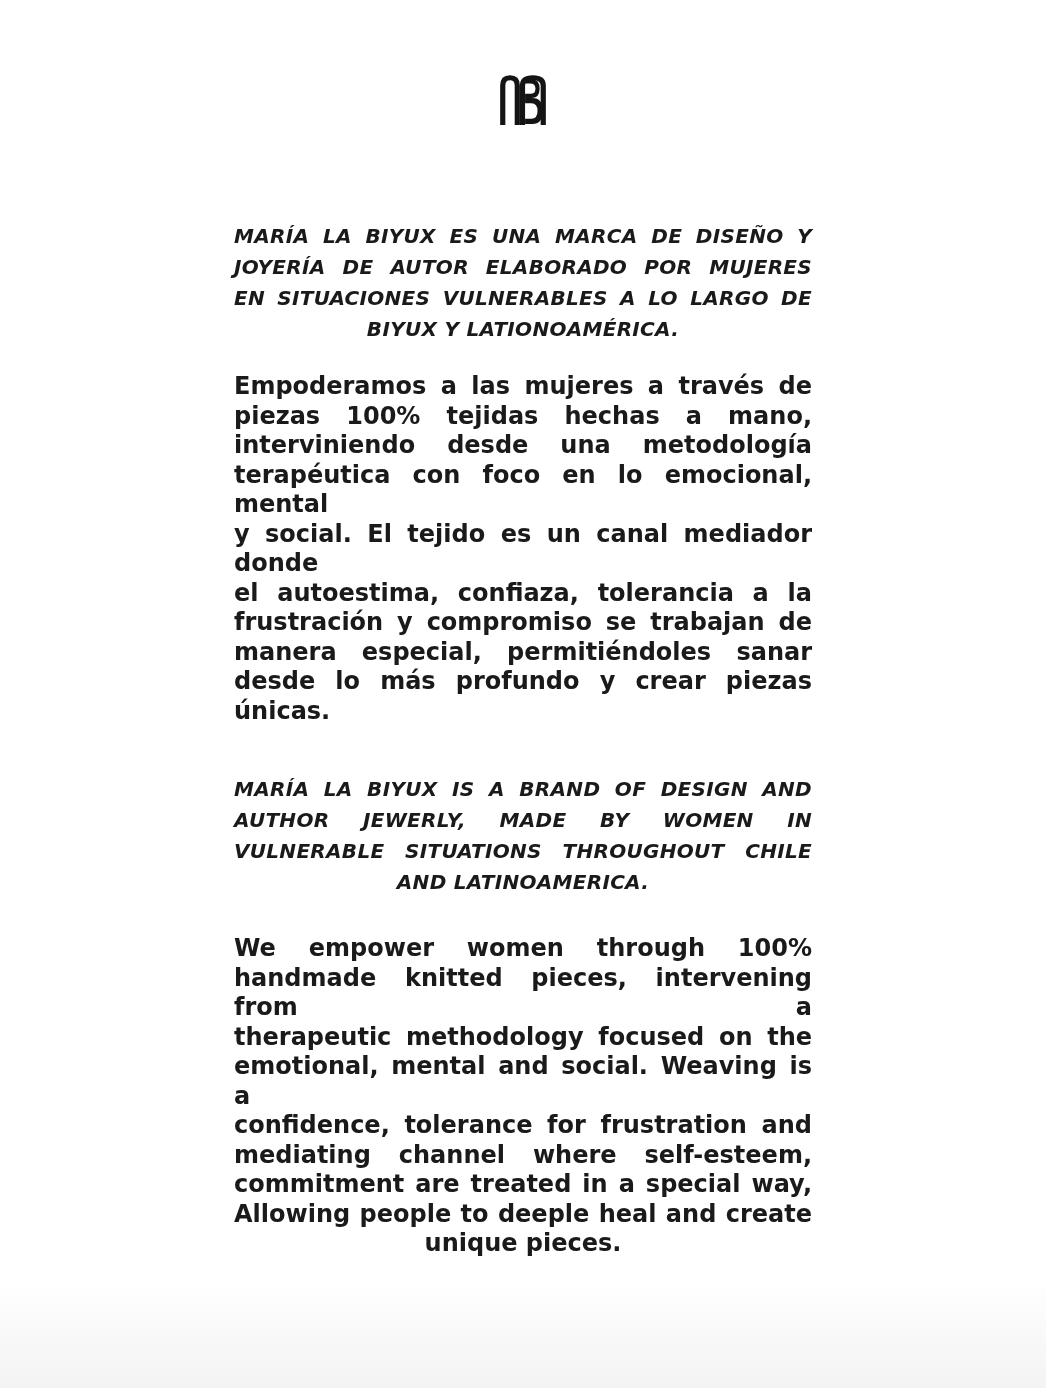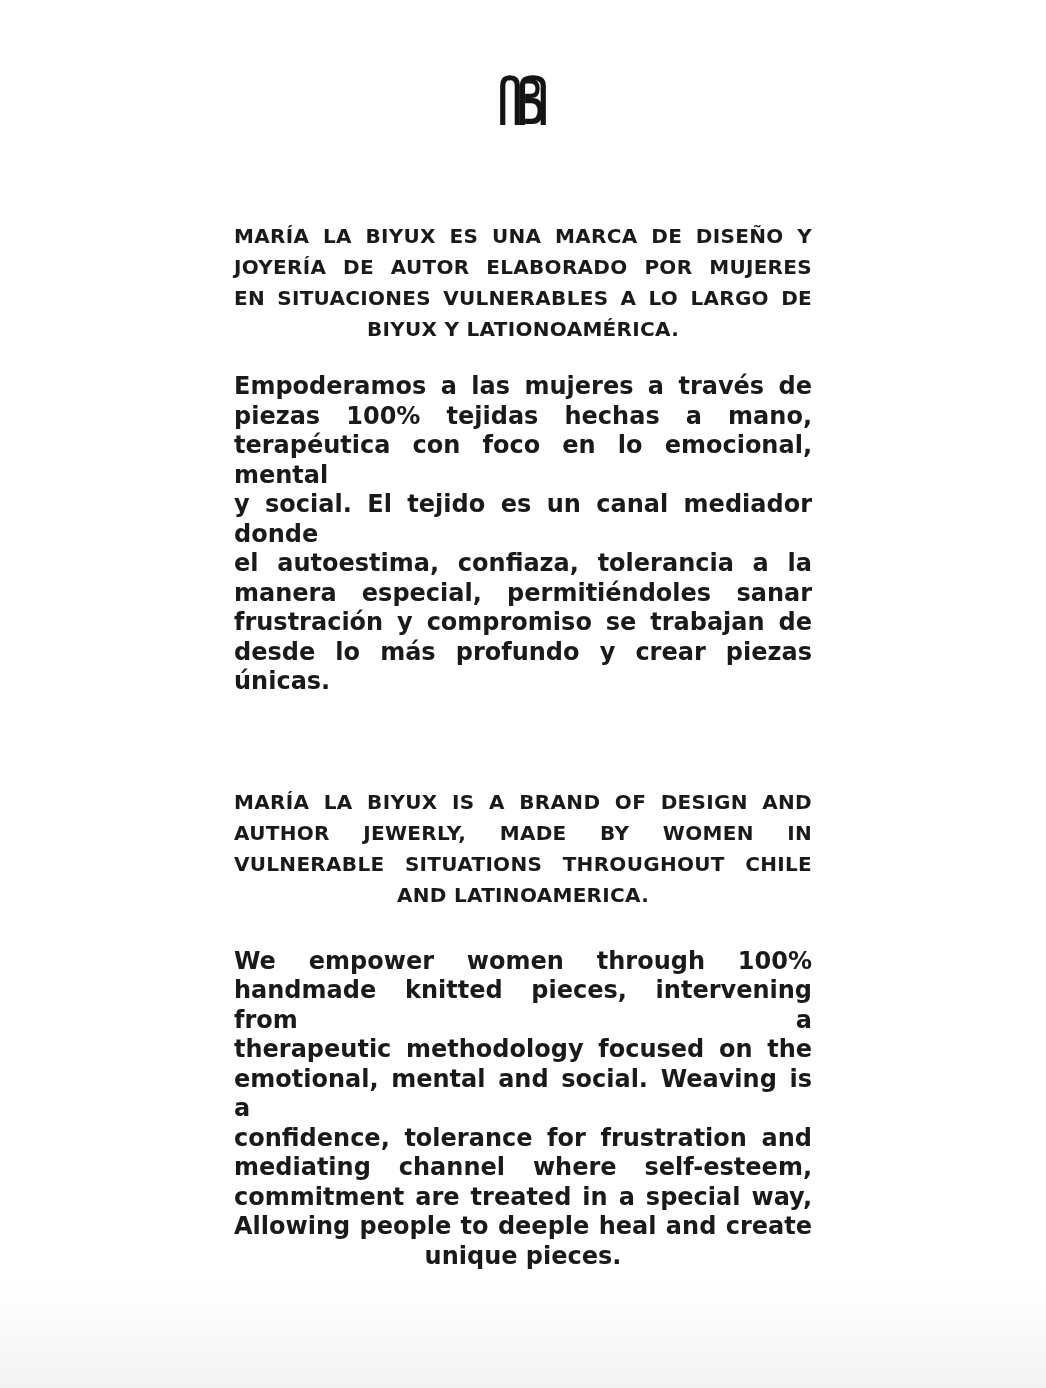--- a/index.html
+++ b/index.html
@@ -8,27 +8,27 @@
     height:1388px;
     background:linear-gradient(180deg,#ffffff 0px,#ffffff 1280px,#f3f3f4 1388px);
     font-family:"DejaVu Sans","Liberation Sans",sans-serif;
     color:#1a1a1a;
     overflow:hidden;
   }
   .col{width:578px;margin:0 auto;}
   .logo-wrap{display:flex;justify-content:center;padding-top:71px;}
   .logo-wrap svg{display:block;}
   .block{font-weight:700;}
-  .heading{font-size:20px;line-height:31px;letter-spacing:.3px;}
+  .heading{font-size:20px;line-height:31px;letter-spacing:.3px;font-style:italic;}
   .para{font-size:24px;line-height:29.5px;}
   .jline{text-align:justify;text-align-last:justify;}
   .cline{text-align:center;text-align-last:center;}
   .es-heading{margin-top:96px;}
   .es-para{margin-top:27px;}
-  .en-heading{margin-top:90px;}
+  .en-heading{margin-top:48px;}
   .en-para{margin-top:36px;}
   .footer-title{
     margin:136px 0 0 4px;
     text-align:center;
     font-size:36px;
     font-weight:700;
     letter-spacing:2px;
     color:#16181c;
   }
 </style>
@@ -53,25 +53,26 @@
     <section class="block heading es-heading">
       <div class="jline">MARÍA LA BIYUX ES UNA MARCA DE DISEÑO Y</div>
       <div class="jline">JOYERÍA DE AUTOR ELABORADO POR MUJERES</div>
       <div class="jline">EN SITUACIONES VULNERABLES A LO LARGO DE</div>
       <div class="cline">BIYUX Y LATIONOAMÉRICA.</div>
     </section>
 
     <section class="block para es-para">
       <div class="jline">Empoderamos a las mujeres a través de</div>
       <div class="jline">piezas 100% tejidas hechas a mano,</div>
+      <div class="jline">interviniendo desde una metodología</div>
       <div class="jline">terapéutica con foco en lo emocional, mental</div>
       <div class="jline">y social. El tejido es un canal mediador donde</div>
       <div class="jline">el autoestima, confiaza, tolerancia a la</div>
+      <div class="jline">frustración y compromiso se trabajan de</div>
       <div class="jline">manera especial, permitiéndoles sanar</div>
-      <div class="jline">frustración y compromiso se trabajan de</div>
       <div class="jline">desde lo más profundo y crear piezas únicas.</div>
     </section>
 
     <section class="block heading en-heading">
       <div class="jline">MARÍA LA BIYUX IS A BRAND OF DESIGN AND</div>
       <div class="jline">AUTHOR JEWERLY, MADE BY WOMEN IN</div>
       <div class="jline">VULNERABLE SITUATIONS THROUGHOUT CHILE</div>
       <div class="cline">AND LATINOAMERICA.</div>
     </section>
 

